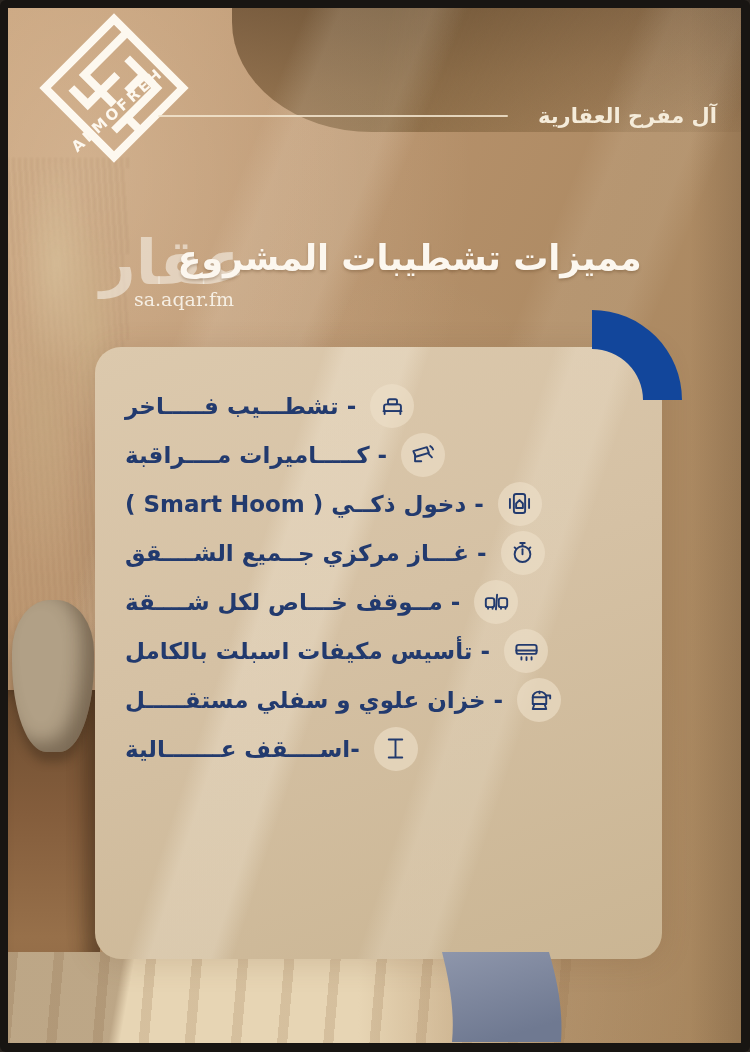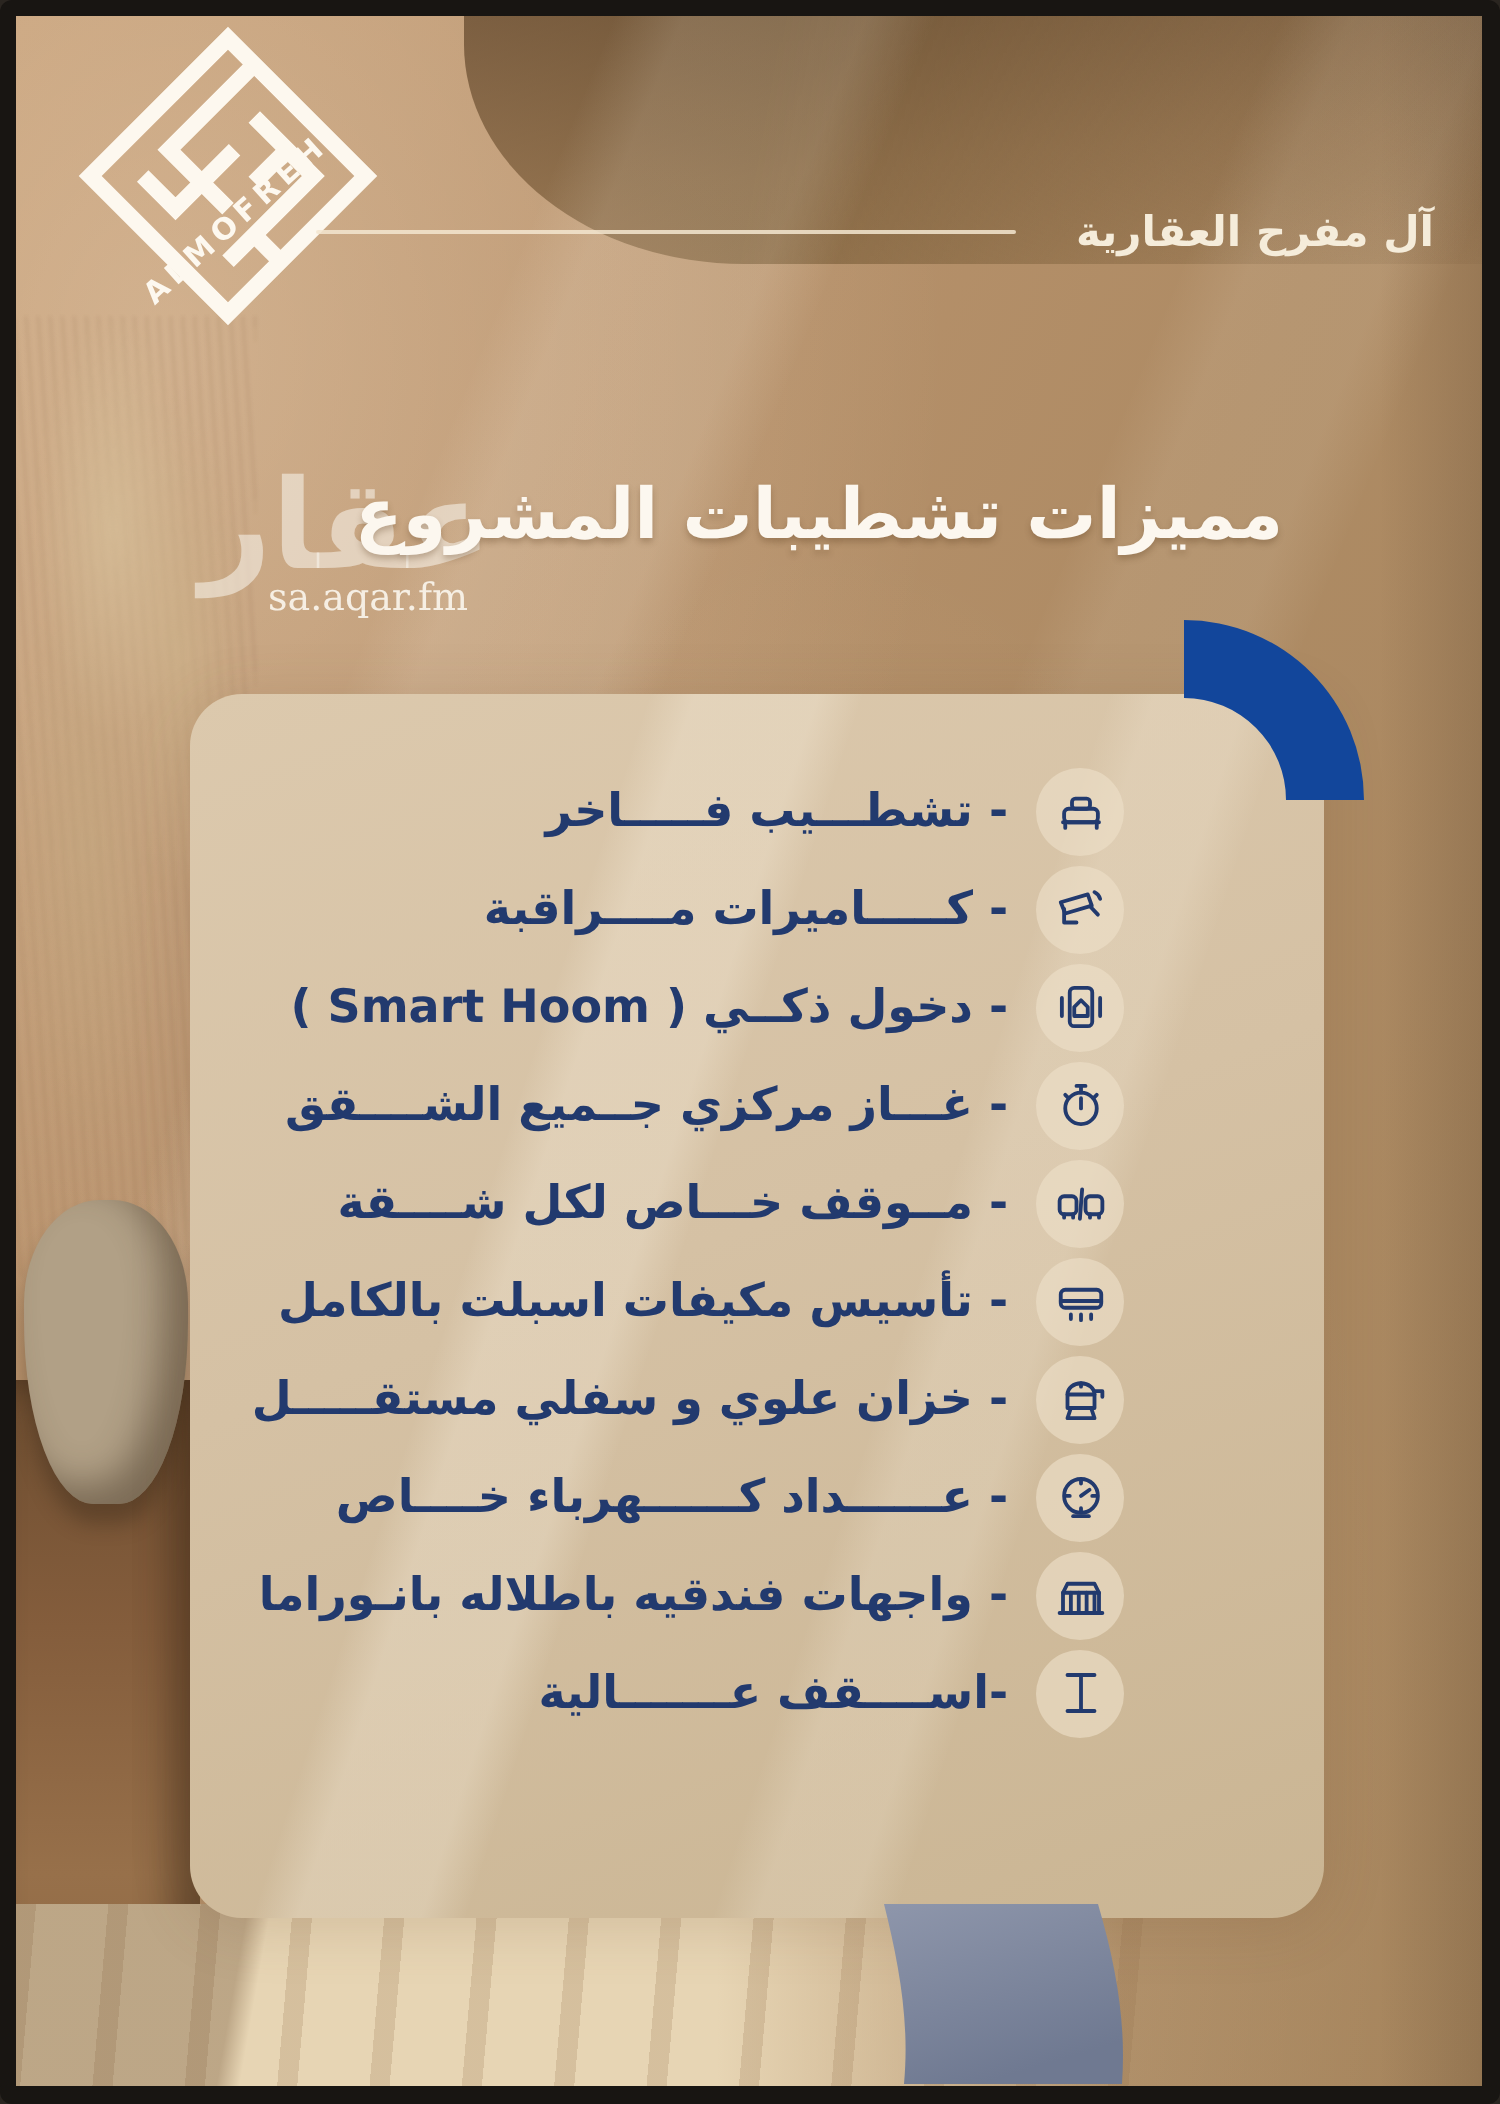--- a/index.html
+++ b/index.html
@@ -88,21 +88,21 @@
     background:
       linear-gradient(108deg, transparent 0 30%, rgba(255,248,234,.25) 33% 41%, transparent 44% 60%, rgba(255,248,234,.18) 63% 69%, transparent 72%),
       linear-gradient(160deg,#dcc9ad 0%,#d5c1a4 45%,#cab593 100%);
     box-shadow:0 4px 30px rgba(110,80,50,.18);
   }
   .arc{position:absolute;left:582px;top:298px;width:96px;height:96px;}
   .ribbon{position:absolute;left:422px;top:940px;width:140px;height:96px;}
   
   .list{
     position:absolute;top:34px;right:100px;left:30px;direction:rtl;
-    display:flex;flex-direction:column;
+    display:flex;flex-direction:column;align-items:flex-end;
   }
   .row{display:flex;align-items:center;gap:14px;height:49px;}
   .icon-circle{
     flex:0 0 auto;width:44px;height:44px;border-radius:50%;
     background:rgba(236,223,199,.65);
     display:flex;align-items:center;justify-content:center;
   }
   .icon-circle svg{width:27px;height:27px;stroke:#223a6e;fill:none;stroke-width:1.7;stroke-linecap:round;stroke-linejoin:round;}
   .label{
     color:#223a6e;font-size:23px;font-weight:700;white-space:nowrap;
@@ -226,43 +226,21 @@
                 <path d="M6,10 a6,5 0 0 1 12,0"></path>
                 <rect x="6" y="10" width="12" height="6"></rect>
                 <path d="M7.5,16 L6,20.5 M16.5,16 L18,20.5 M6,20.5 H18"></path>
                 <path d="M18,8.5 H21.5 V11"></path>
                 <path d="M12,5 v1.5"></path>
               </svg>
           </span>
           <span class="label">- خزان علوي و سفلي مستقـــــل</span>
         </div>
 
-        <div class="row">
-          <span class="icon-circle">
-            <svg viewBox="0 0 24 24">
-                <circle cx="12" cy="11.5" r="7.5"></circle>
-                <path d="M12,11.5 L15.8,8.8"></path>
-                <path d="M12,4.5 v1.5 M12,17 v1.5 M5.5,11.5 H7 M17,11.5 h1.5"></path>
-                <path d="M8.5,20.5 H15.5"></path>
-              </svg>
-          </span>
-          <span class="label">- عــــــداد كــــــهرباء خــــاص</span>
-        </div>
-
-        <div class="row">
-          <span class="icon-circle">
-            <svg viewBox="0 0 24 24">
-                <path d="M4,20 V11 H20 V20"></path>
-                <path d="M4,11 L6,7 H18 L20,11"></path>
-                <path d="M7.5,11 V20 M11,11 V20 M14.5,11 V20 M18,11 V20"></path>
-                <path d="M2.5,20 H21.5"></path>
-              </svg>
-          </span>
-          <span class="label">- واجهات فندقيه باطلاله بانـوراما</span>
-        </div>
+
 
         <div class="row">
           <span class="icon-circle">
             <svg viewBox="0 0 24 24">
                 <path d="M6,4 H18 M6,20 H18 M12,4 V20"></path>
               </svg>
           </span>
           <span class="label">-اســــقف عـــــــالية</span>
         </div>
 

